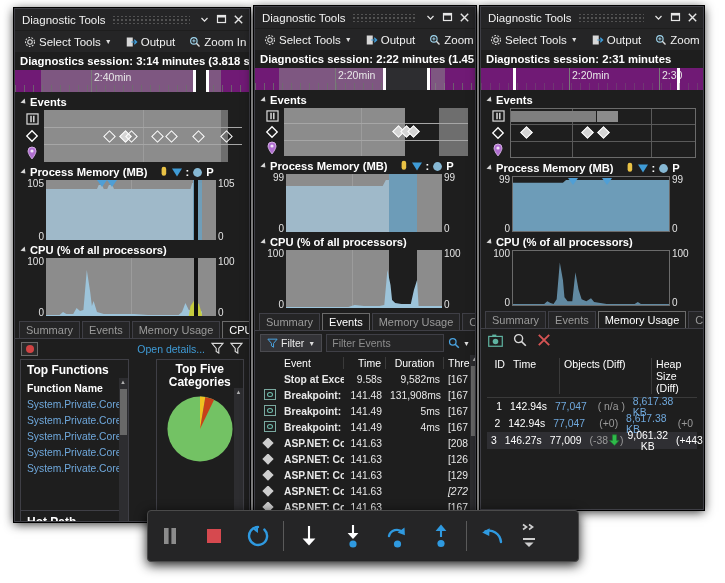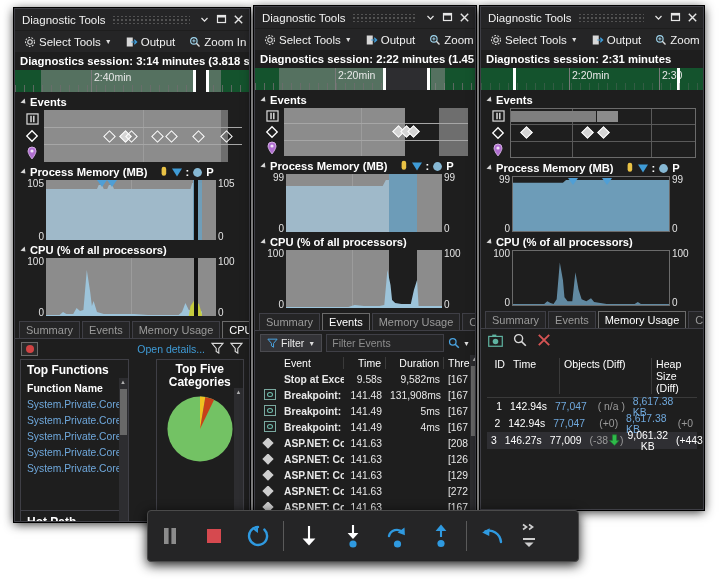--- a/index.html
+++ b/index.html
@@ -59,21 +59,21 @@
 
   
   .session {
     height: 17px; line-height: 17px;
     font-size: 11.3px; font-weight: bold;
     padding-left: 5px; background: #1e1e1e; color: #ffffff;
     white-space: nowrap;
   }
 
   
-  .ruler { position: relative; height: 22px; background: #14532d; overflow: hidden; padding-left: 21px; }
+  .ruler { position: relative; height: 22px; background: #701a75; overflow: hidden; padding-left: 21px; }
   .ruler .tickband {
     position: absolute; left: 0; right: 0; bottom: 0; height: 7px;
     background-image: repeating-linear-gradient(to right, #6d6d6d 0 1px, transparent 1px 9px);
     opacity: .8;
   }
   .ruler .maj {
     position: absolute; top: 0; bottom: 0; width: 1px; background: #7a7a7a;
   }
   .ruler .label {
     position: absolute; top: 1px; font-size: 10.5px; color: #e8e8e8; padding-left: 3px;
@@ -616,21 +616,21 @@
           </svg>
         <span class="caret-dn">▼</span>
       </span>
     </div>
 
     <div class="evgrid" style="position:relative;">
       <div class="evhead">
         <div style="width:20px;border:none;"></div>
         <div style="flex:1;">Event</div>
         <div style="width:42px;text-align:right;">Time</div>
-        <div style="width:58px;text-align:right;">Duration</div>
+        <div style="width:58px;text-align:center;">Duration</div>
         <div style="width:26px;border:none;">Thre</div>
       </div>
 
       <div class="evrow">
         <div style="width:20px;"></div>
         <div style="flex:1;font-weight:bold;">Stop at Exception:...</div>
         <div style="width:42px;text-align:right;">9.58s</div>
         <div style="width:58px;text-align:right;">9,582ms</div>
         <div style="width:26px;">[167</div>
       </div>
@@ -674,21 +674,21 @@
         <div style="flex:1;font-weight:bold;">ASP.NET: Controller...</div>
         <div style="width:42px;text-align:right;">141.63</div>
         <div style="width:58px;text-align:right;"></div>
         <div style="width:26px;">[129</div>
       </div>
       <div class="evrow">
         <div style="width:20px;"><span class="evdia"></span></div>
         <div style="flex:1;font-weight:bold;">ASP.NET: Controller...</div>
         <div style="width:42px;text-align:right;">141.63</div>
         <div style="width:58px;text-align:right;"></div>
-        <div style="width:26px;">[272</div>
+        <div style="width:26px;font-style:italic;">[272</div>
       </div>
       <div class="evrow">
         <div style="width:20px;"><span class="evdia"></span></div>
         <div style="flex:1;font-weight:bold;">ASP.NET: Controller...</div>
         <div style="width:42px;text-align:right;">141.63</div>
         <div style="width:58px;text-align:right;"></div>
         <div style="width:26px;">[167</div>
       </div>
       <div class="evrow">
         <div style="width:20px;"><span class="evdia"></span></div>

